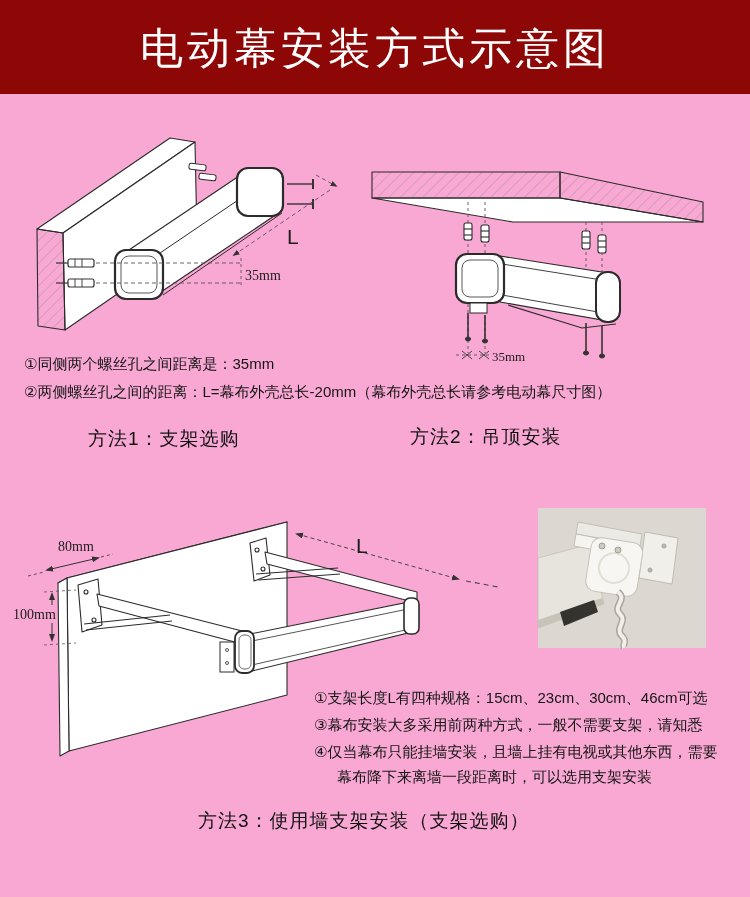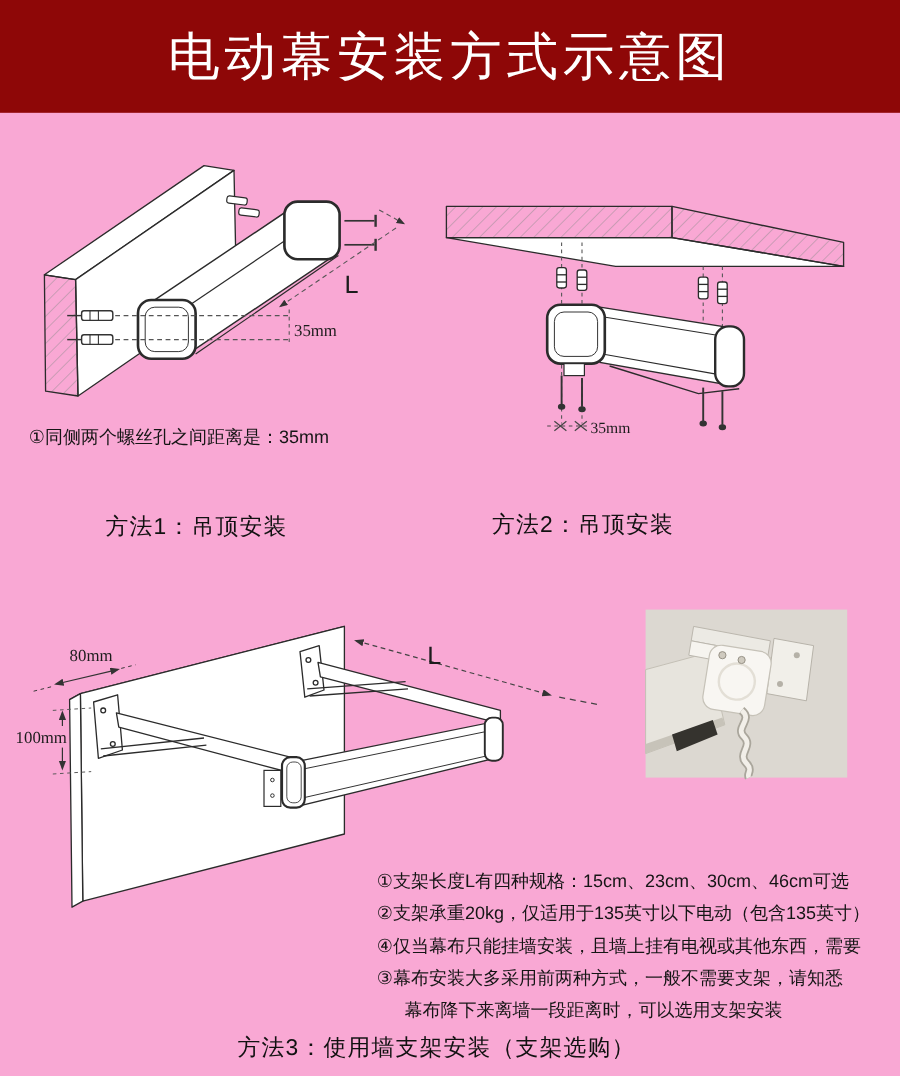--- a/index.html
+++ b/index.html
@@ -6,23 +6,23 @@
   #page{position:relative;width:750px;height:897px;background:#f9a8d4;overflow:hidden;
         font-family:"Liberation Sans","DejaVu Sans",sans-serif;color:#1c1c1c;}
   
   .banner{position:absolute;left:0;top:0;width:750px;height:94px;background:#8e0707;}
   .banner h1{margin:0;height:94px;line-height:96px;text-align:center;color:#ffffff;
              font-size:43px;font-weight:normal;letter-spacing:4px;}
   
   .abs{position:absolute;white-space:nowrap;}
   .note{font-size:15px;color:#151515;margin-left:12px;}
   .method{font-size:19px;color:#111;letter-spacing:1px;}
-  .bnotes{position:absolute;left:314px;top:684px;font-size:15px;line-height:27px;color:#151515;margin-top:37px;}
+  .bnotes{position:absolute;left:314px;top:684px;font-size:15px;line-height:27px;color:#151515;}
   .bnotes div{white-space:nowrap;}
-  .bnotes .indent{padding-left:23px;}
+  .bnotes .indent{padding-left:23px;font-family:Liberation Mono, monospace;}
   .caption{position:absolute;left:538px;top:652px;width:168px;text-align:center;
            font-size:17px;color:#222;}
   .photo{position:absolute;left:538px;top:508px;width:168px;height:140px;}
   svg{position:absolute;overflow:visible;}
   svg text{font-family:"Liberation Serif","DejaVu Serif",serif;fill:#1c1c1c;}
   svg text.big{font-family:"Liberation Sans","DejaVu Sans",sans-serif;}
 </style>
 </head>
 <body>
 
@@ -150,22 +150,23 @@
       <line x1="112" y1="206" x2="122" y2="214"></line>
         <line x1="112" y1="214" x2="122" y2="206"></line>
       <line x1="129" y1="206" x2="139" y2="214"></line>
         <line x1="129" y1="214" x2="139" y2="206"></line>
       <line x1="106" y1="210" x2="141" y2="210" stroke-dasharray="3 3" stroke-width="0.8"></line>
     </g>
     <text x="142" y="216" font-size="13">35mm</text>
   </svg>
 
   <div class="abs note" style="left:12px;top:355px">①同侧两个螺丝孔之间距离是：35mm</div>
-
-  <div class="abs method" style="left:88px;top:426px">方法1：吊顶安装</div>
+  <div class="abs note" style="left:12px;top:383px">②两侧螺丝孔之间的距离：L=幕布外壳总长-20mm（幕布外壳总长请参考电动幕尺寸图）</div>
+
+  <div class="abs method" style="left:88px;top:426px">方法1：支架选购</div>
   <div class="abs method" style="left:410px;top:424px">方法2：吊顶安装</div>
 
   <svg style="left:0px;top:495px" width="520" height="300" viewBox="0 0 520 300">
     <defs>
       <marker id="ar3" markerWidth="9" markerHeight="8" refX="6" refY="3" orient="auto-start-reverse">
         <path d="M0,0 L8,3 L0,6 Z" fill="#333"></path>
       </marker>
     </defs>
 
     <g fill="#fff" stroke="#2b2b2b" stroke-width="1.1" stroke-linejoin="round">
@@ -251,21 +252,20 @@
       <circle cx="64" cy="38" r="3" fill="#cfcabf" stroke="#938e83" stroke-width="0.8"></circle>
       <circle cx="80" cy="42" r="3" fill="#cfcabf" stroke="#938e83" stroke-width="0.8"></circle>
 
       <path d="M80,84 c10,8 -6,14 2,22 c8,8 -6,14 2,22 c6,6 0,8 2,12" fill="none" stroke="#aaa69c" stroke-width="7"></path>
       <path d="M80,84 c10,8 -6,14 2,22 c8,8 -6,14 2,22 c6,6 0,8 2,12" fill="none" stroke="#f2efe9" stroke-width="4"></path>
     </svg>
   </div>
 
   <div class="bnotes">
     <div>①支架长度L有四种规格：15cm、23cm、30cm、46cm可选</div>
-    <div>②支架承重20kg，仅适用于135英寸以下电动（包含135英寸）</div>
+    <div>③幕布安装大多采用前两种方式，一般不需要支架，请知悉</div>
     <div>④仅当幕布只能挂墙安装，且墙上挂有电视或其他东西，需要</div>
-    <div>③幕布安装大多采用前两种方式，一般不需要支架，请知悉</div>
     <div class="indent">幕布降下来离墙一段距离时，可以选用支架安装</div>
   </div>
 
-  <div class="abs method" style="left:198px;top:860px">方法3：使用墙支架安装（支架选购）</div>
+  <div class="abs method" style="left:198px;top:808px">方法3：使用墙支架安装（支架选购）</div>
 
 </div>
 
 </body></html>

